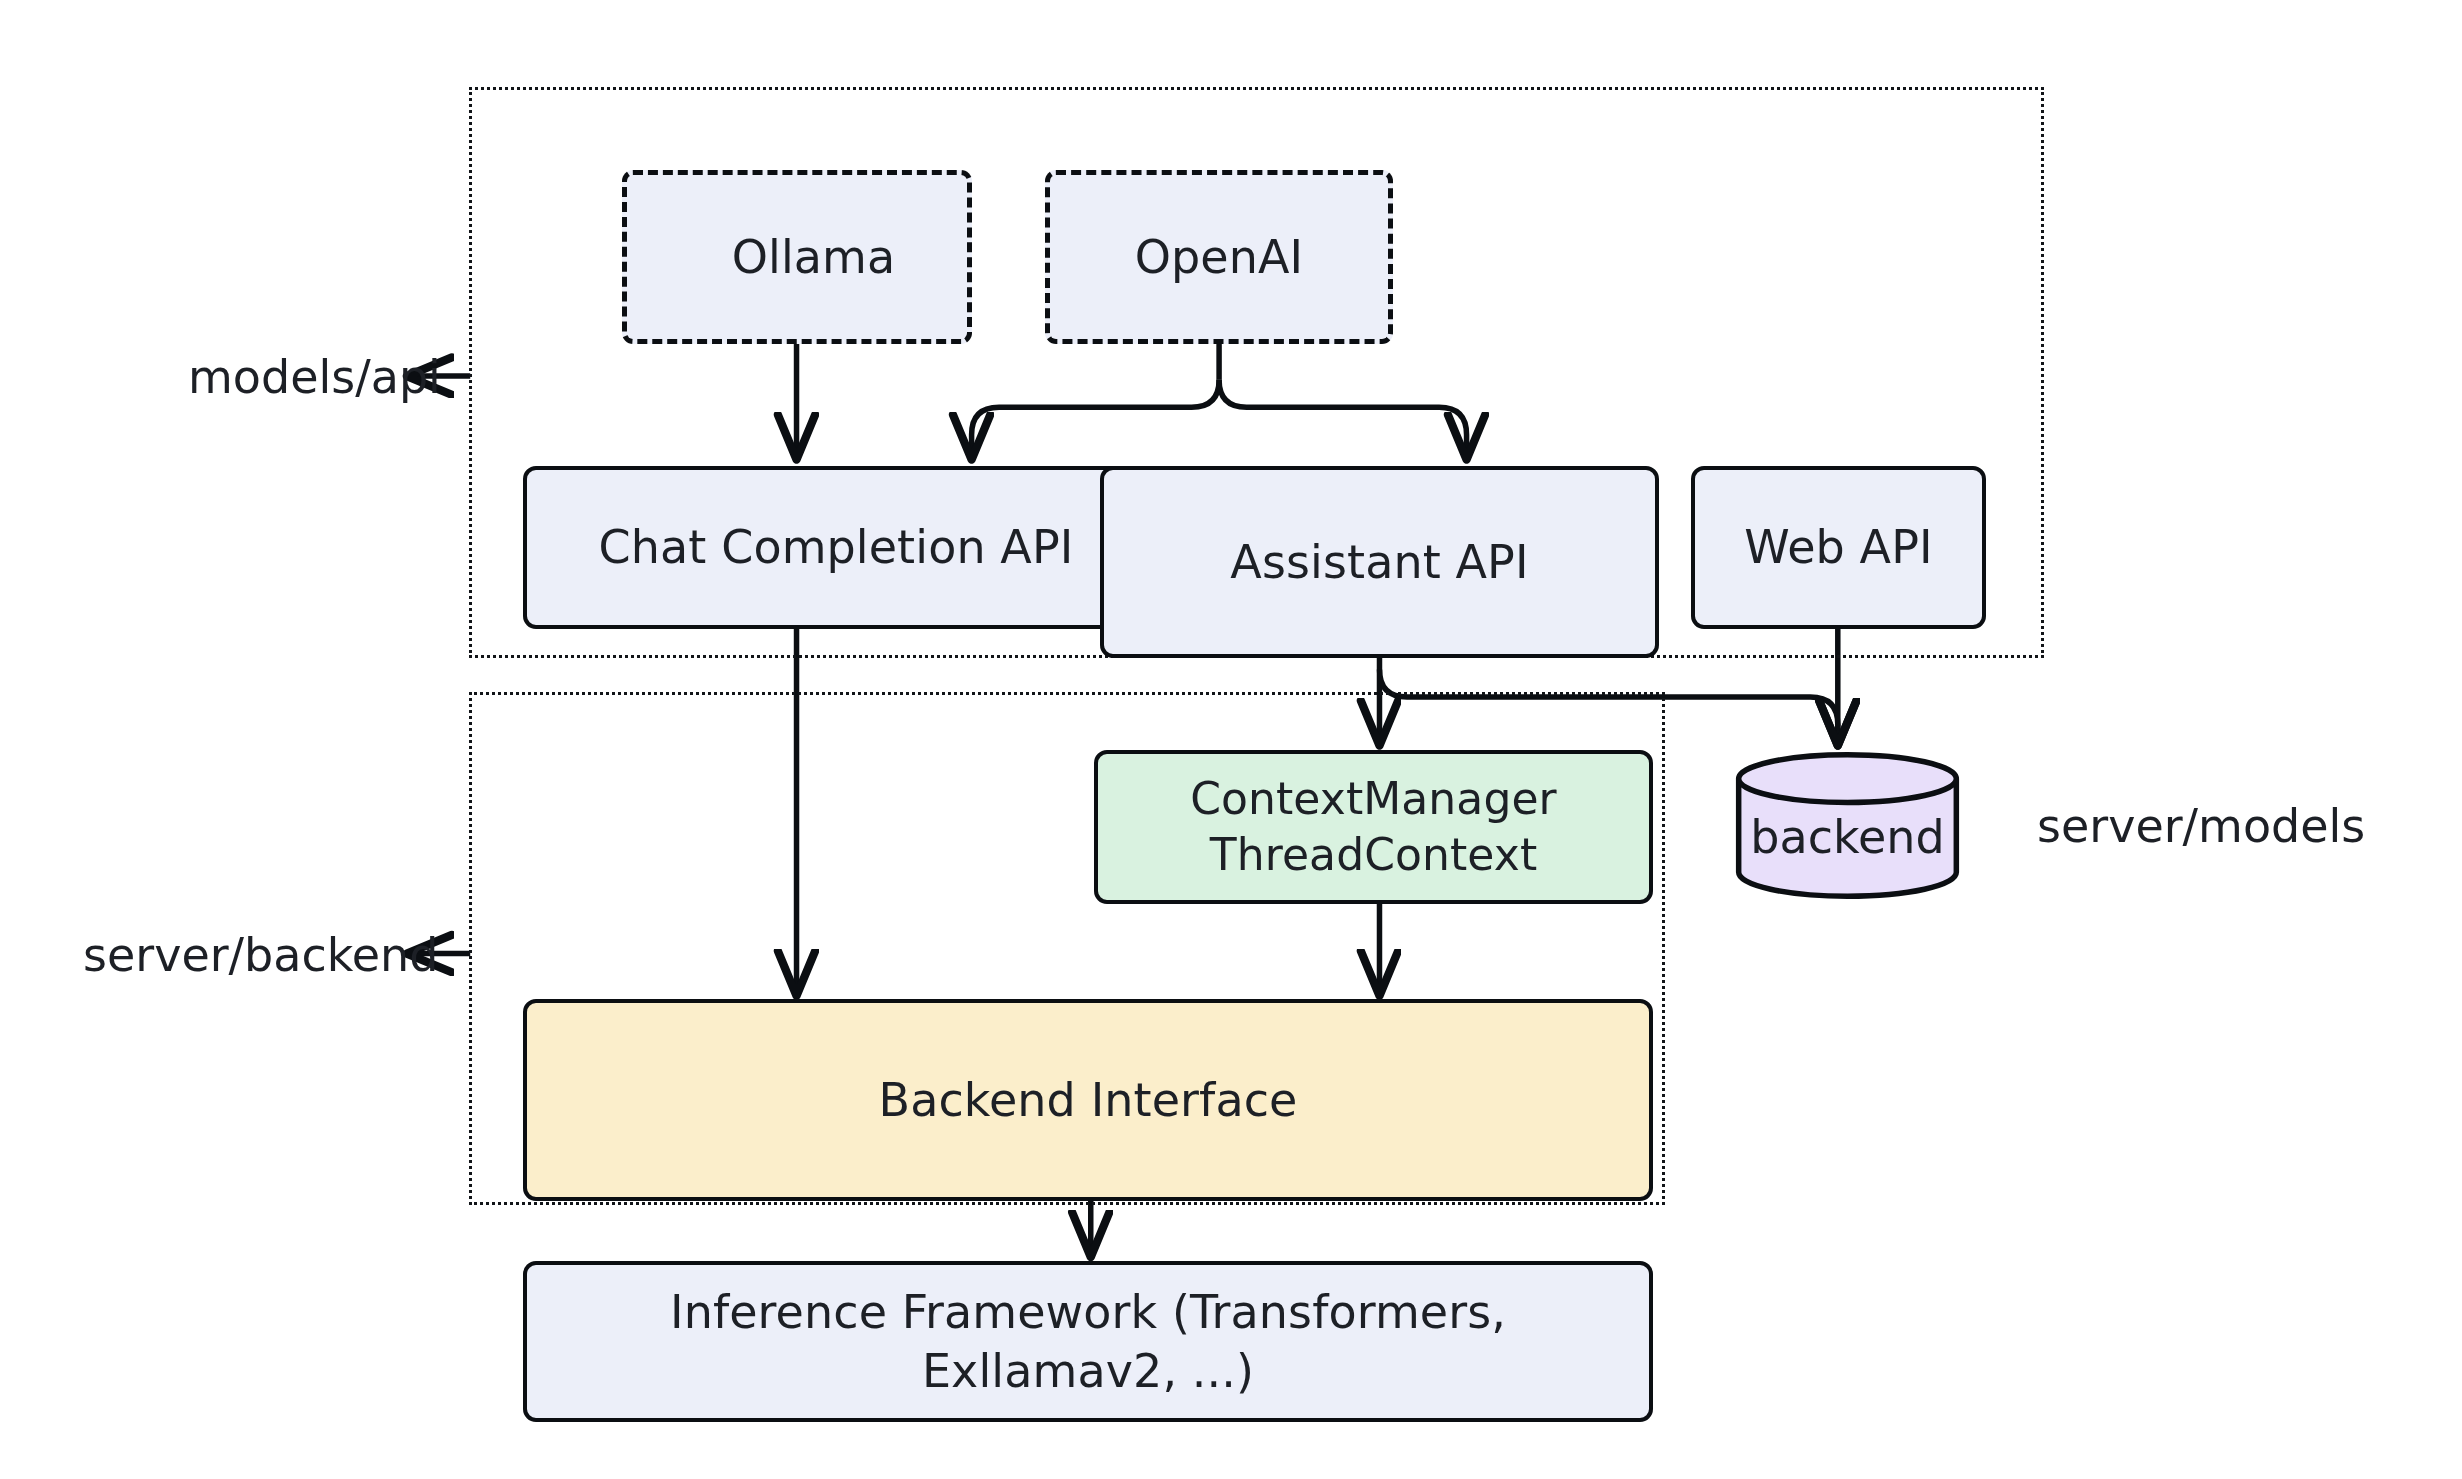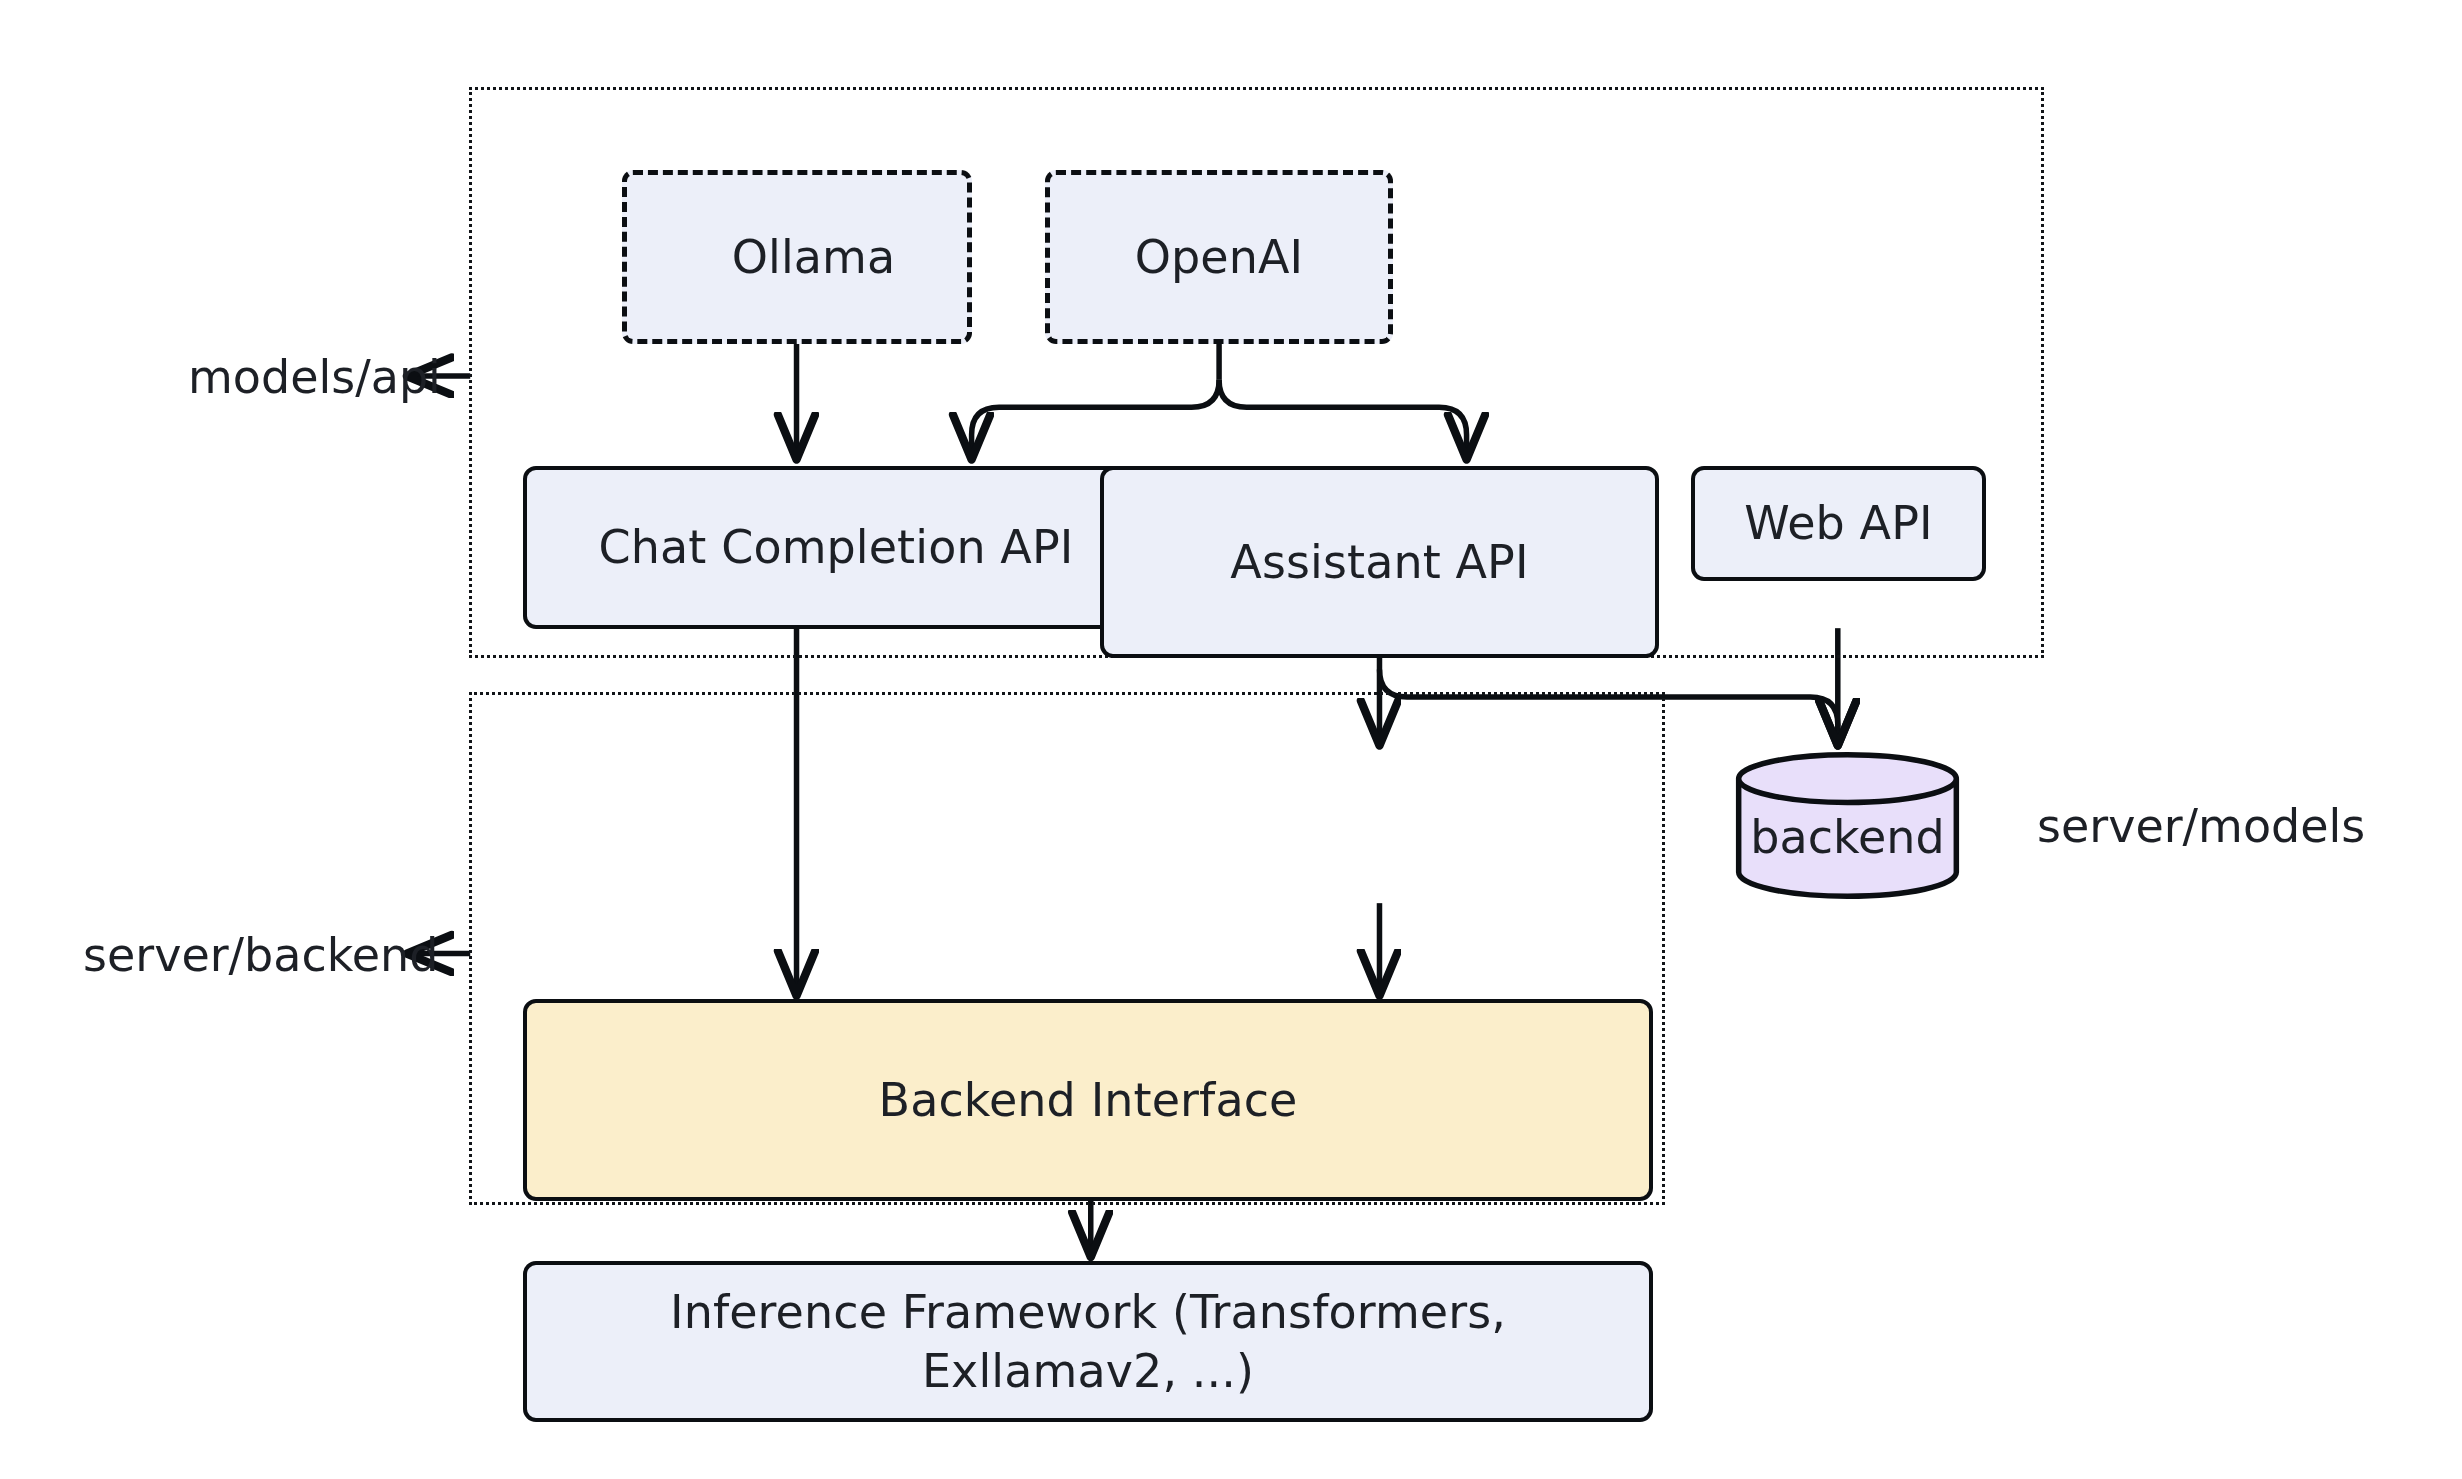--- a/index.html
+++ b/index.html
@@ -154,24 +154,28 @@
   </div>
 
   <div class="node fill-blue" style="left:523px; top:466px; width:626px; height:163px;">
     <span class="node-label t-50">Chat Completion API</span>
   </div>
 
   <div class="node fill-blue" style="left:1100px; top:466px; width:559px; height:192px;">
     <span class="node-label t-50">Assistant API</span>
   </div>
 
-  <div class="node fill-blue" style="left:1691px; top:466px; width:295px; height:115px;">
+  <div class="node fill-blue" style="left:1691px; top:466px; width:295px; height:163px;">
     <span class="node-label t-50">Web API</span>
   </div>
 
+  <div class="node fill-green" style="left:1094px; top:750px; width:559px; height:154px;">
+    <span class="node-label t-48">ContextManager
+ThreadContext</span>
+  </div>
 
   <div class="cylinder" style="left:1735px; top:752px; width:225px; height:147px;">
     <svg width="225" height="147" viewBox="0 0 245 160" xmlns="http://www.w3.org/2000/svg">
 
       <path d="M4,29 L4,131 A 118.5 26 0 0 0 241,131 L241,29 Z" fill="#e8dffa" stroke="#0b0e12" stroke-width="6" stroke-linejoin="round"></path>
 
       <ellipse cx="122.5" cy="29" rx="118.5" ry="26" fill="#e8dffa" stroke="#0b0e12" stroke-width="6"></ellipse>
     </svg>
     <div class="cyl-text t-50">backend</div>
   </div>

